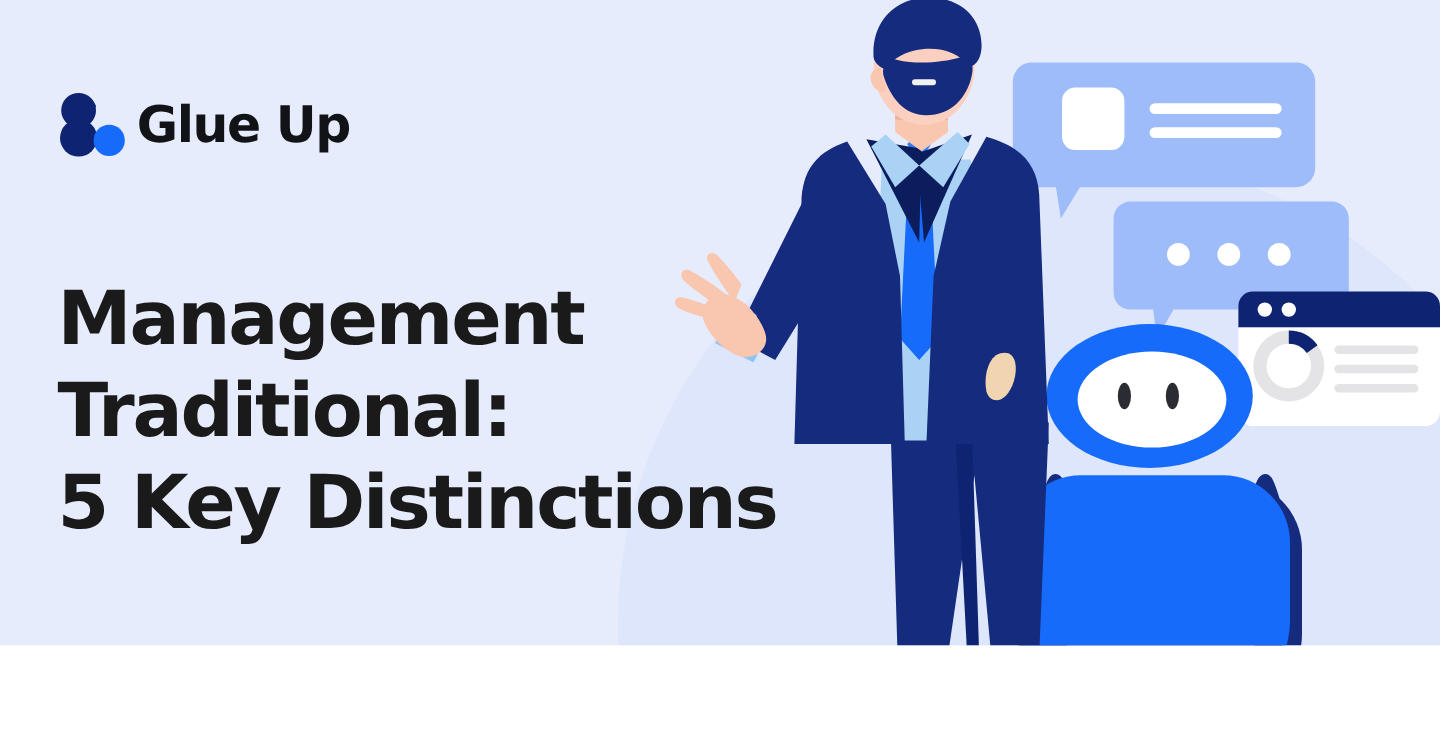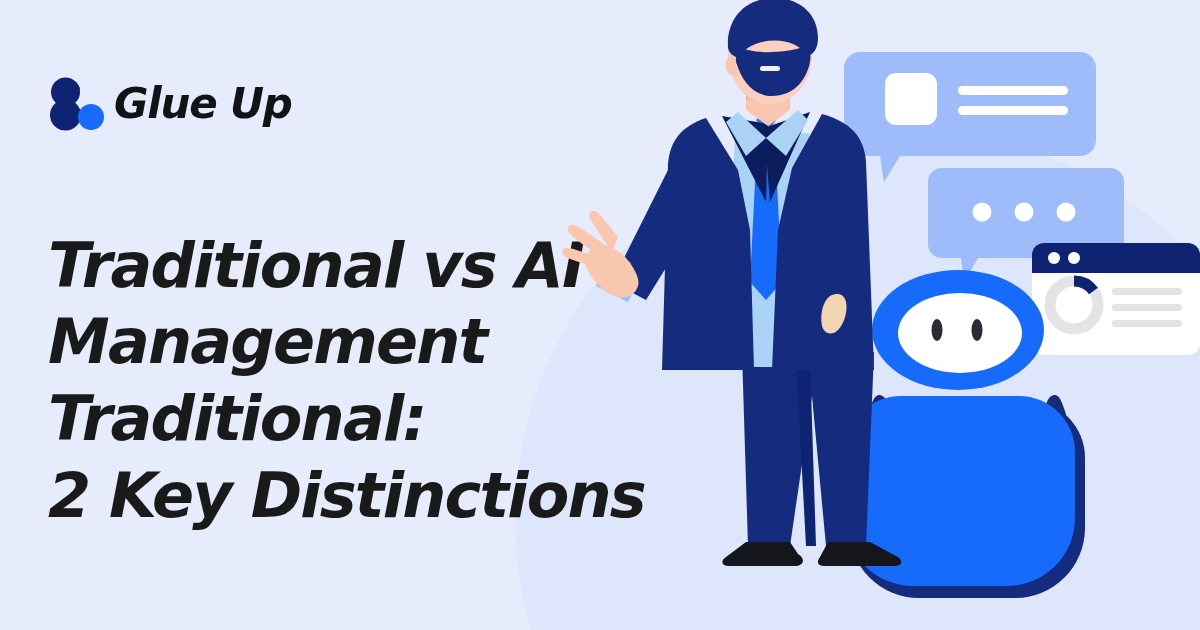--- a/index.html
+++ b/index.html
@@ -3,25 +3,24 @@
 <meta charset="utf-8">
 <style>
   html, body {
     margin: 0;
     padding: 0;
     background: #ffffff;
   }
   #canvas {
     position: relative;
     width: 1200px;
-    height: 630px;
+    height: 538px;
     overflow: hidden;
     background: #e7ecfc;
     font-family: "DejaVu Sans", "Liberation Sans", sans-serif;
-    font-style: italic;
   }
   
   .bg-circle {
     position: absolute;
     left: 515px;
     top: 130px;
     width: 780px;
     height: 780px;
     border-radius: 50%;
     background: #dde6fb;
@@ -92,24 +91,23 @@
           <rect x="9" y="14" width="17" height="26" fill="#0e2472"></rect>
           <path d="M28 6 L32 12 L20 46 L14 42 Z" fill="#0e2472"></path>
           <circle cx="43" cy="41" r="13" fill="#166bfb"></circle>
         </g>
       </svg>
     </span>
     <span class="logo-text">Glue Up</span>
   </div>
 
   <h1 class="headline">
-    <span class="ln">Traditional vs AI</span>
     <span class="ln">Management</span>
     <span class="ln">Traditional:</span>
-    <span class="ln">2 Key Distinctions</span>
+    <span class="ln">5 Key Distinctions</span>
   </h1>
 
   <div class="illustration">
     <svg width="640" height="630" viewBox="0 0 640 630" xmlns="http://www.w3.org/2000/svg">
 
       <g>
         <path d="M300 52 h220 a16 16 0 0 1 16 16 v72 a16 16 0 0 1 -16 16 h-180 l-16 26 -4 -26 h-20 a16 16 0 0 1 -16 -16 v-72 a16 16 0 0 1 16 -16 z" fill="#9dbcf9"></path>
         <rect x="325" y="73" width="52" height="52" rx="11" fill="#ffffff"></rect>
         <rect x="398" y="86" width="110" height="9" rx="4.5" fill="#ffffff"></rect>
         <rect x="398" y="106" width="110" height="9" rx="4.5" fill="#ffffff"></rect>

